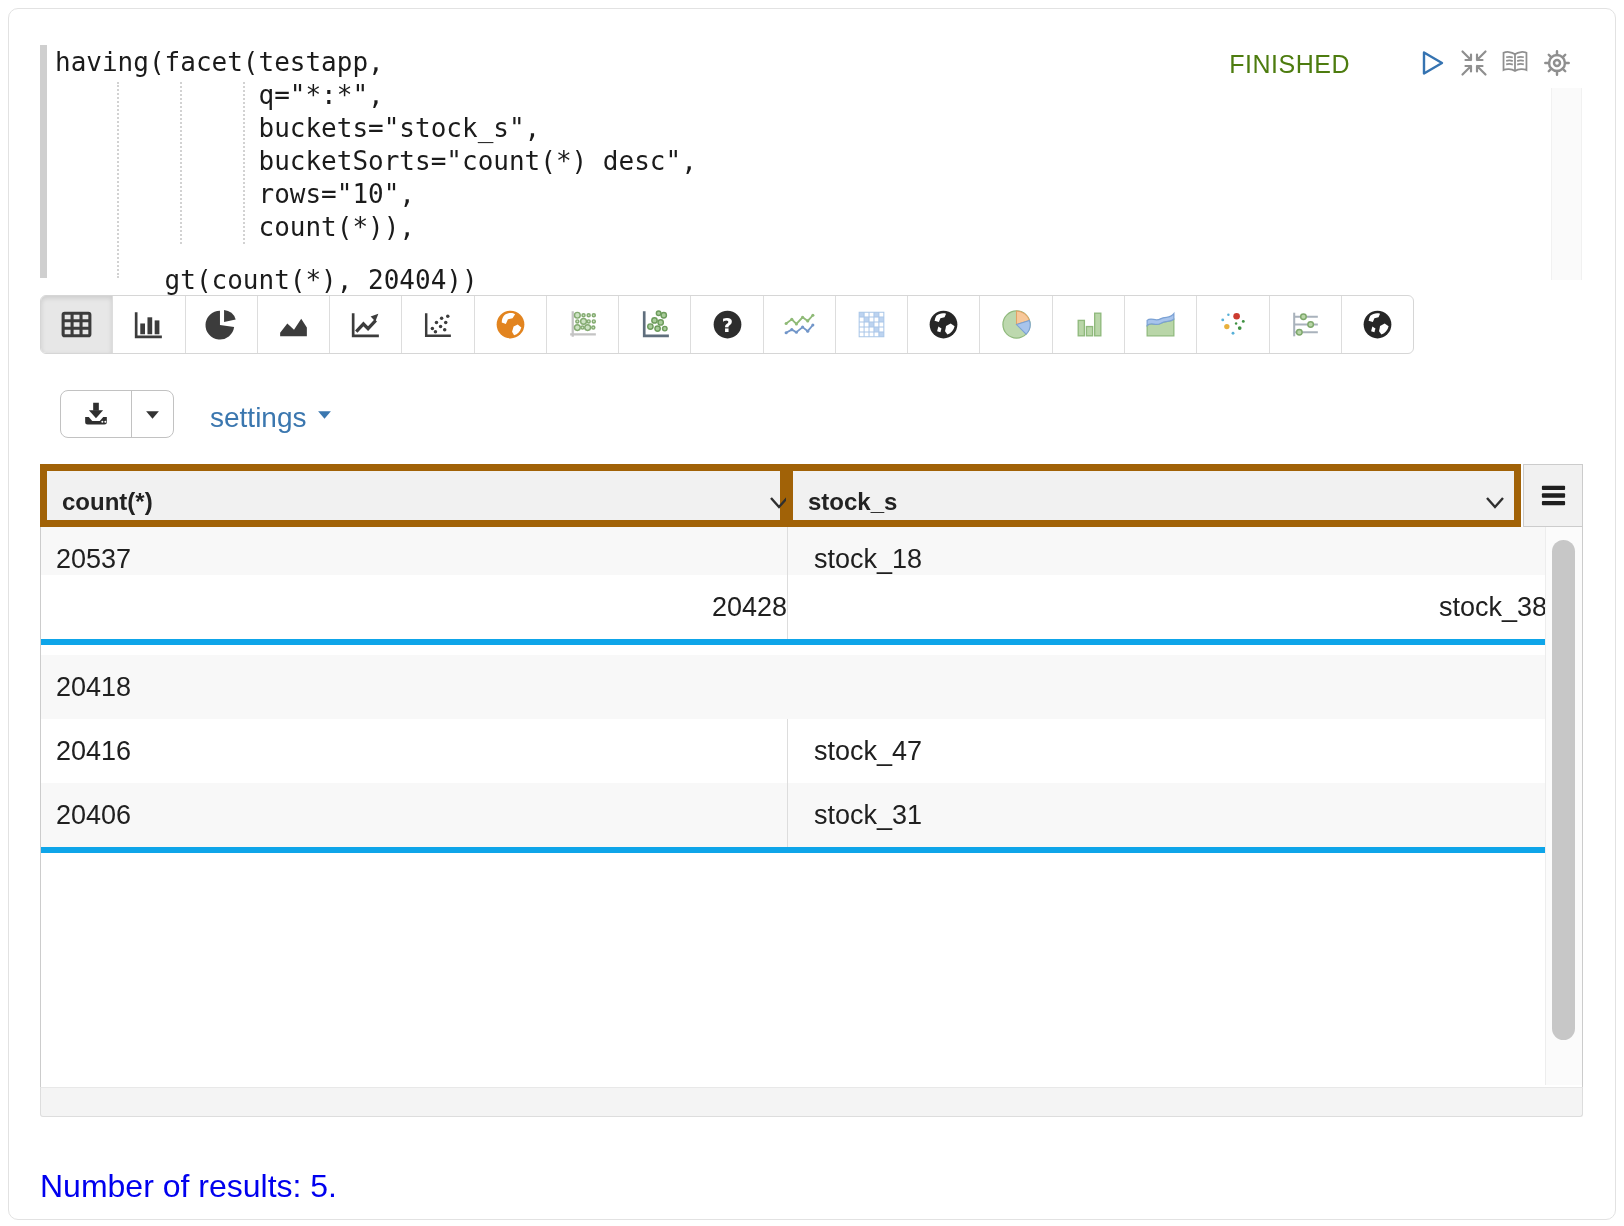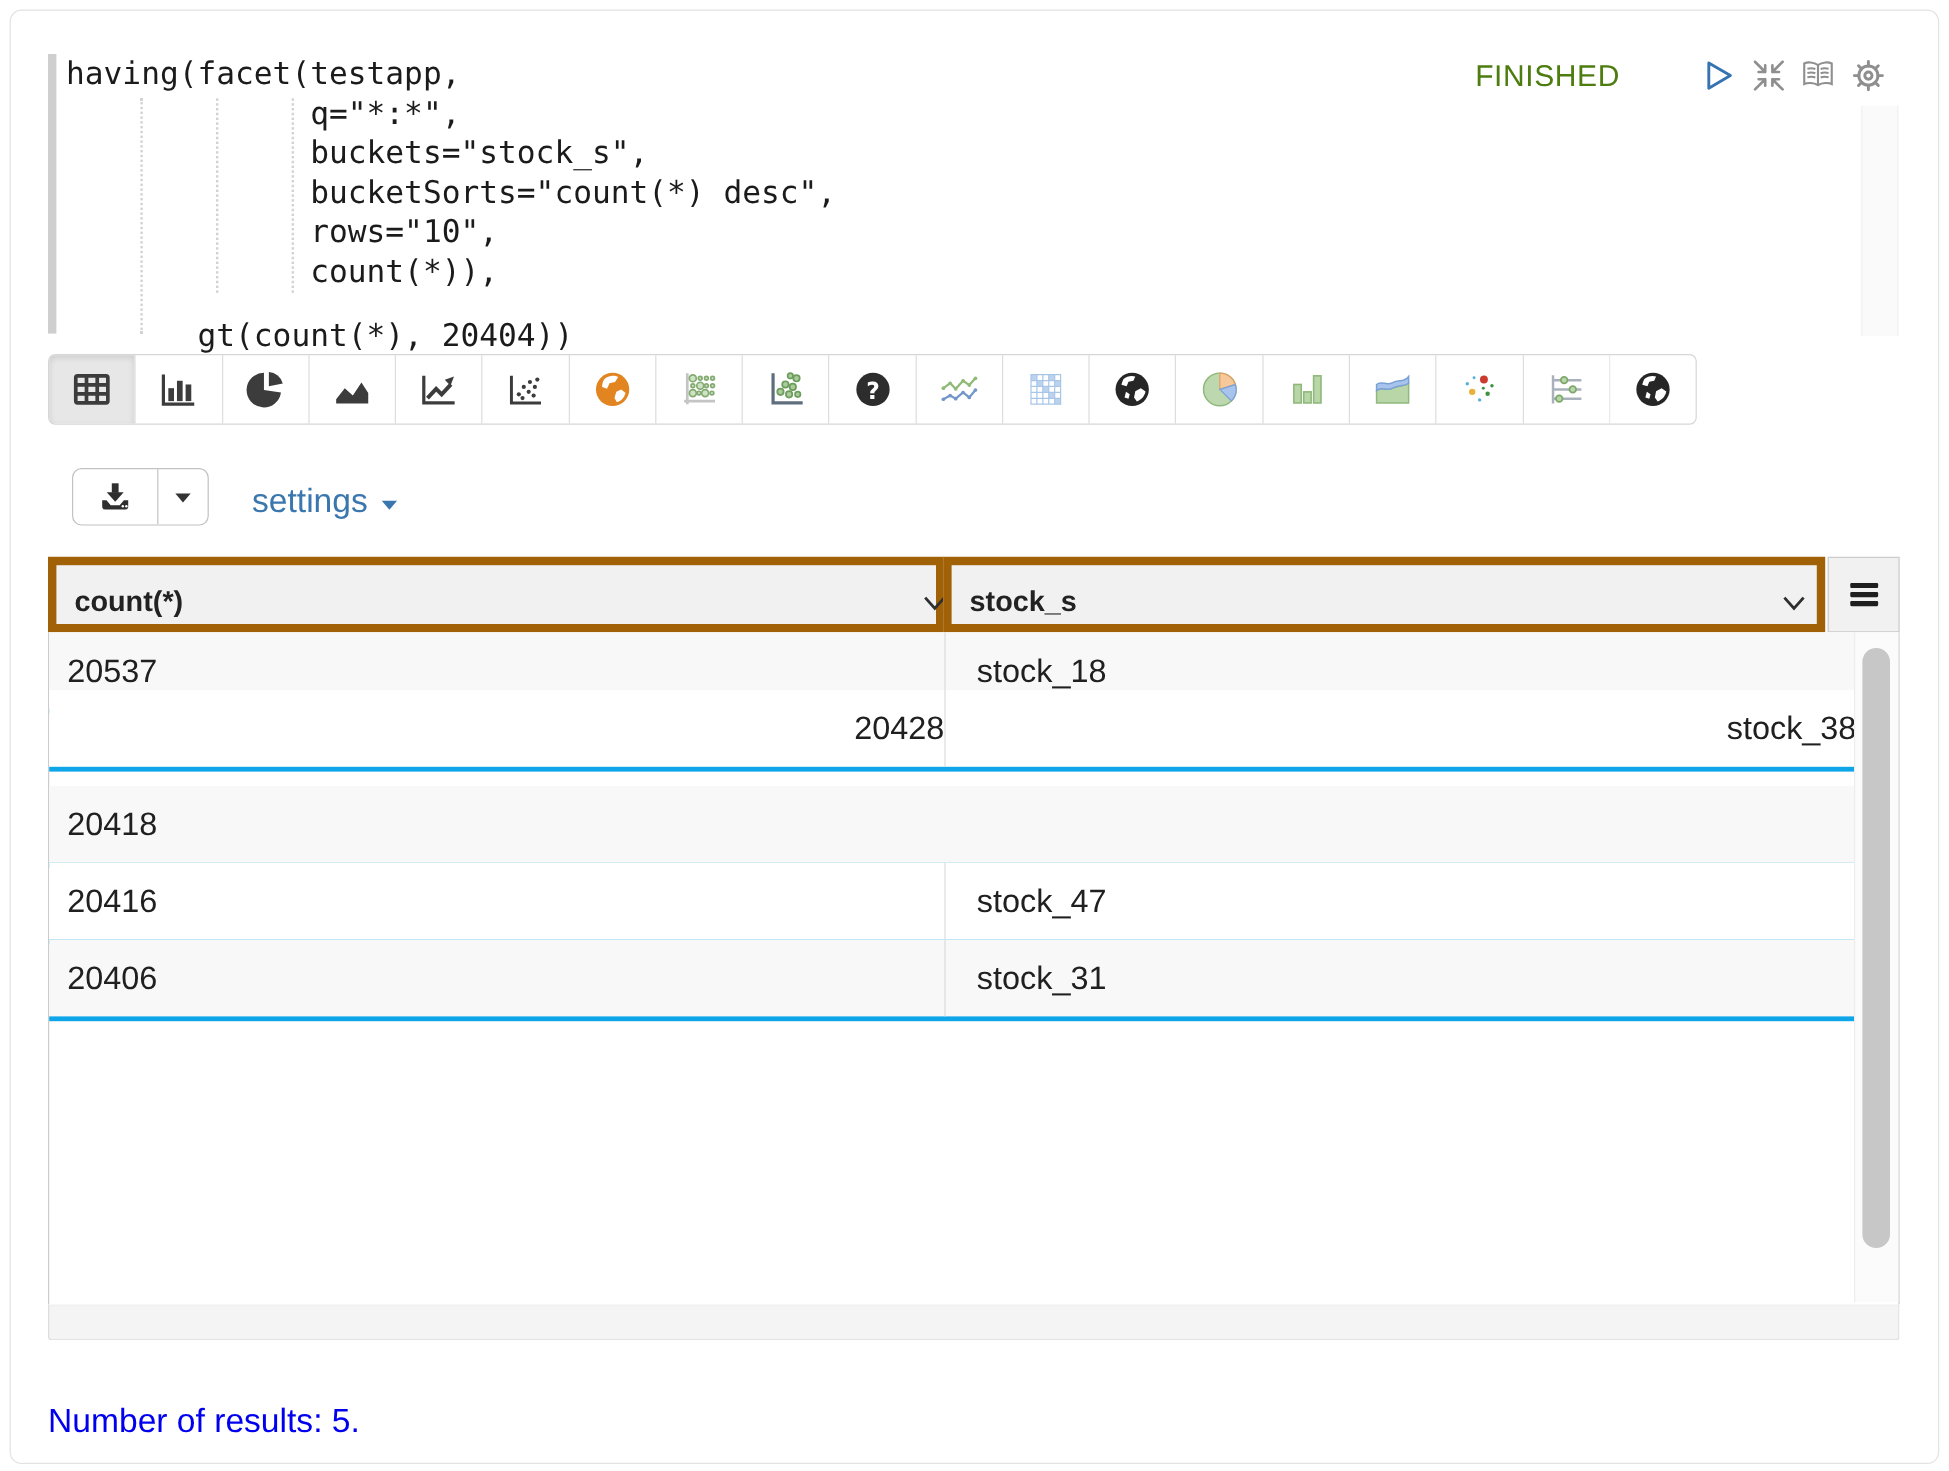--- a/index.html
+++ b/index.html
@@ -33,51 +33,51 @@
   .tbtn svg { width:37px; height:37px; }
 
   
   .dl-group { position:absolute; left:60px; top:390px; height:48px; display:flex;
     border:1px solid #c2c2c2; border-radius:8px; background:#fff; box-sizing:border-box; overflow:hidden; }
   .dl-btn { width:70px; display:flex; align-items:center; justify-content:center; cursor:pointer; }
   .dl-btn svg { width:30px; height:30px; }
   .caret-btn { width:41px; border-left:1px solid #c2c2c2; display:flex; align-items:center;
     justify-content:center; cursor:pointer; }
   .caret-btn svg, .settings-link svg { width:17px; height:17px; }
-  .settings-link { position:absolute; left:210px; top:402px; display:flex; align-items:center;
+  .settings-link { position:absolute; left:210px; top:402px; display:flex; align-items:flex-start;
     gap:9px; font-size:28px; color:#3b77af; cursor:pointer; }
   .settings-link svg { margin-top:4px; }
 
   
   .th { position:absolute; top:464px; height:63px; background:#f1f1f1; border:7px solid #a16207;
     box-sizing:border-box; font-weight:bold; font-size:24px; color:#222; line-height:61px;
     padding-left:15px; cursor:pointer; }
   .th1 { left:40px; width:747px; }
   .th2 { left:786px; width:735px; }
   .th-chevron { position:absolute; top:19px; width:24px; height:24px; }
   .menu-cell { position:absolute; left:1523px; top:464px; width:60px; height:63px; background:#f1f1f1;
     border:1px solid #ccc; box-sizing:border-box; display:flex; align-items:center; justify-content:center; cursor:pointer; }
   .menu-cell svg { width:29px; height:29px; }
 
   .tbody { position:absolute; left:40px; top:527px; width:1543px; height:560px;
     border-left:1px solid #ccc; border-right:1px solid #ccc; box-sizing:border-box; background:#fff; }
-  .trow { position:absolute; left:0; width:1506px; height:64px; border-bottom:4px solid #0ea5e9; background:#fff; }
+  .trow { position:absolute; left:0; width:1506px; height:64px; border-bottom:6px solid #0ea5e9; background:#fff; }
   .trow.striped { background:#f8f8f8; }
   .tcell { position:absolute; top:0; height:64px; line-height:64px; font-size:27px; color:#202020;
     padding-left:15px; box-sizing:border-box; white-space:nowrap; }
   .tc1 { left:0; width:746px; }
   .tc2 { left:746px; width:760px; border-left:1px solid #ddd; padding-left:26px; }
   .vscroll { position:absolute; right:0; top:0; width:36px; height:558px; background:#fbfbfb;
     border-left:1px solid #ededed; }
   .vthumb { position:absolute; left:6px; top:13px; width:23px; height:500px; border-radius:12px;
     background:#c7c7c7; cursor:grab; }
   .tfoot { position:absolute; left:40px; top:1087px; width:1543px; height:30px; background:#f4f4f4;
     border:1px solid #ddd; border-top:1px solid #e8e8e8; box-sizing:border-box; border-radius:0 0 3px 3px; }
 
-  .results { position:absolute; left:40px; top:1168px; font-size:28px; color:#0000ee; }
+  .results { position:absolute; left:40px; top:1168px; font-size:32px; color:#0000ee; }
 </style>
 </head>
 <body>
 
 <div class="panel"></div>
 
 <div>
   <div class="gutter"></div>
   <div class="indent-guide" style="left:117px; top:82px; height:196px;"></div>
   <div class="indent-guide" style="left:180px; top:82px; height:162px;"></div>

